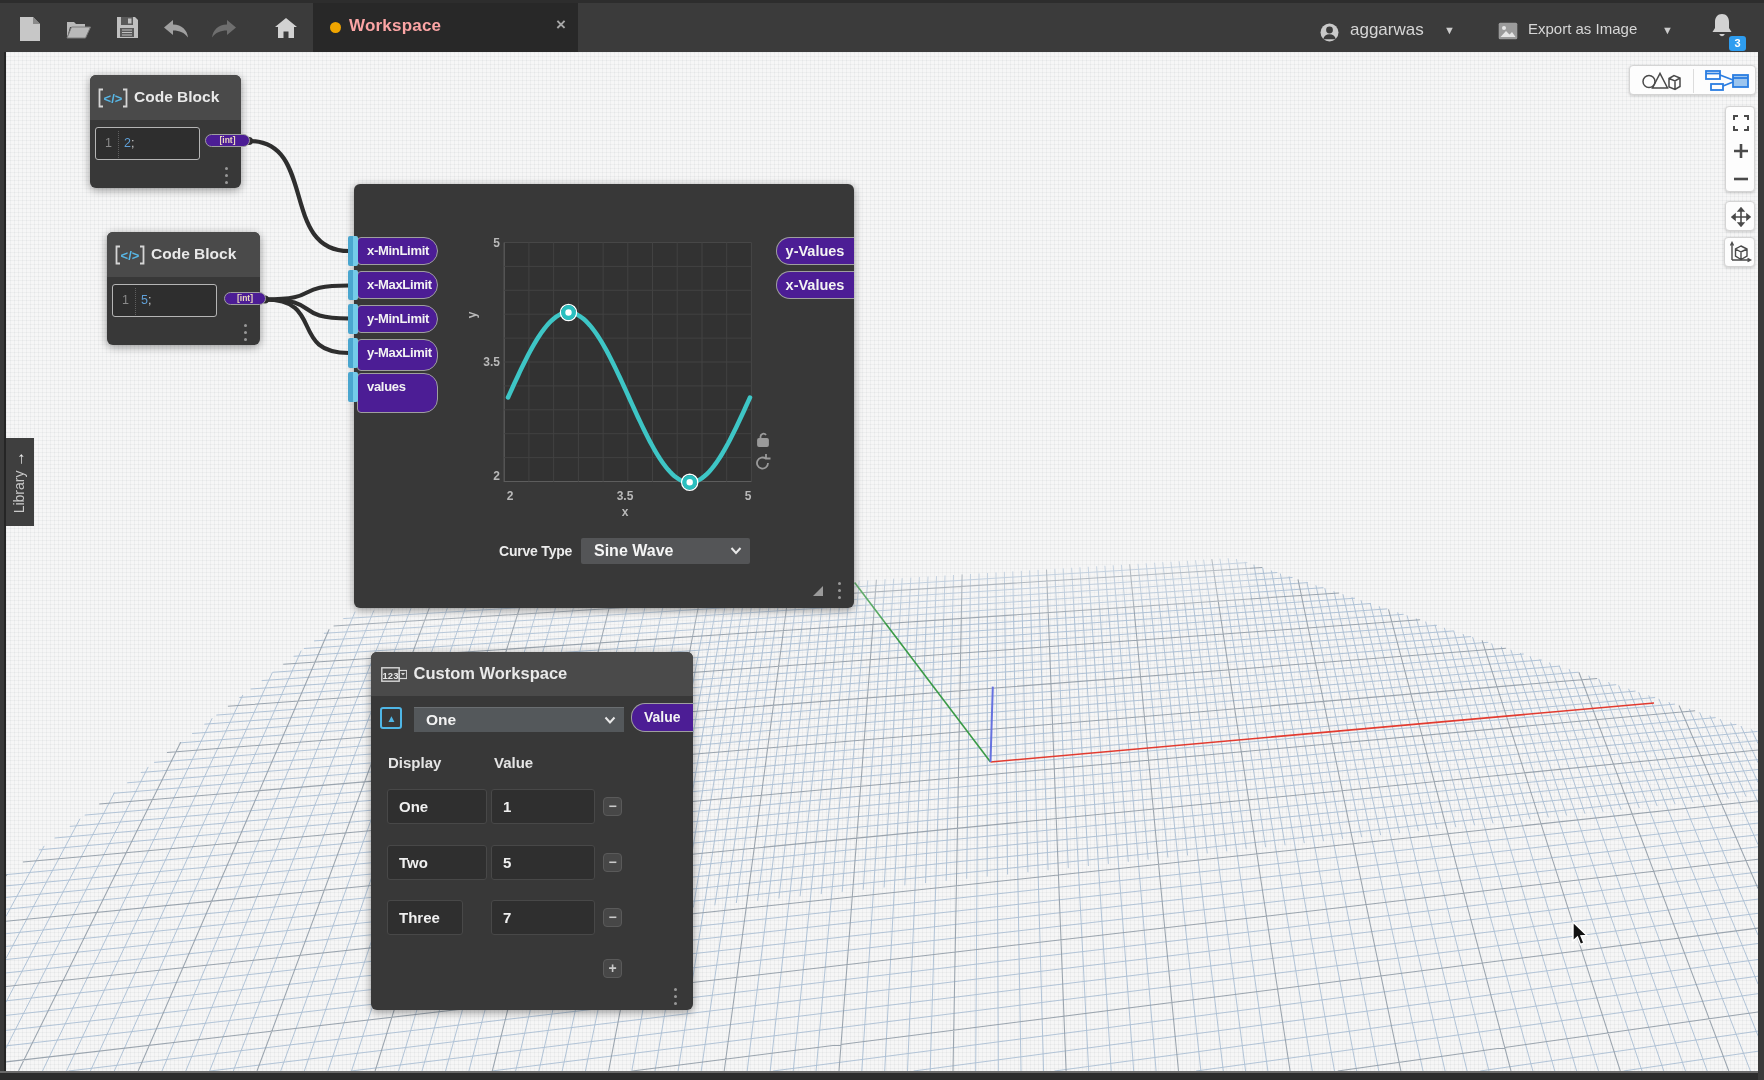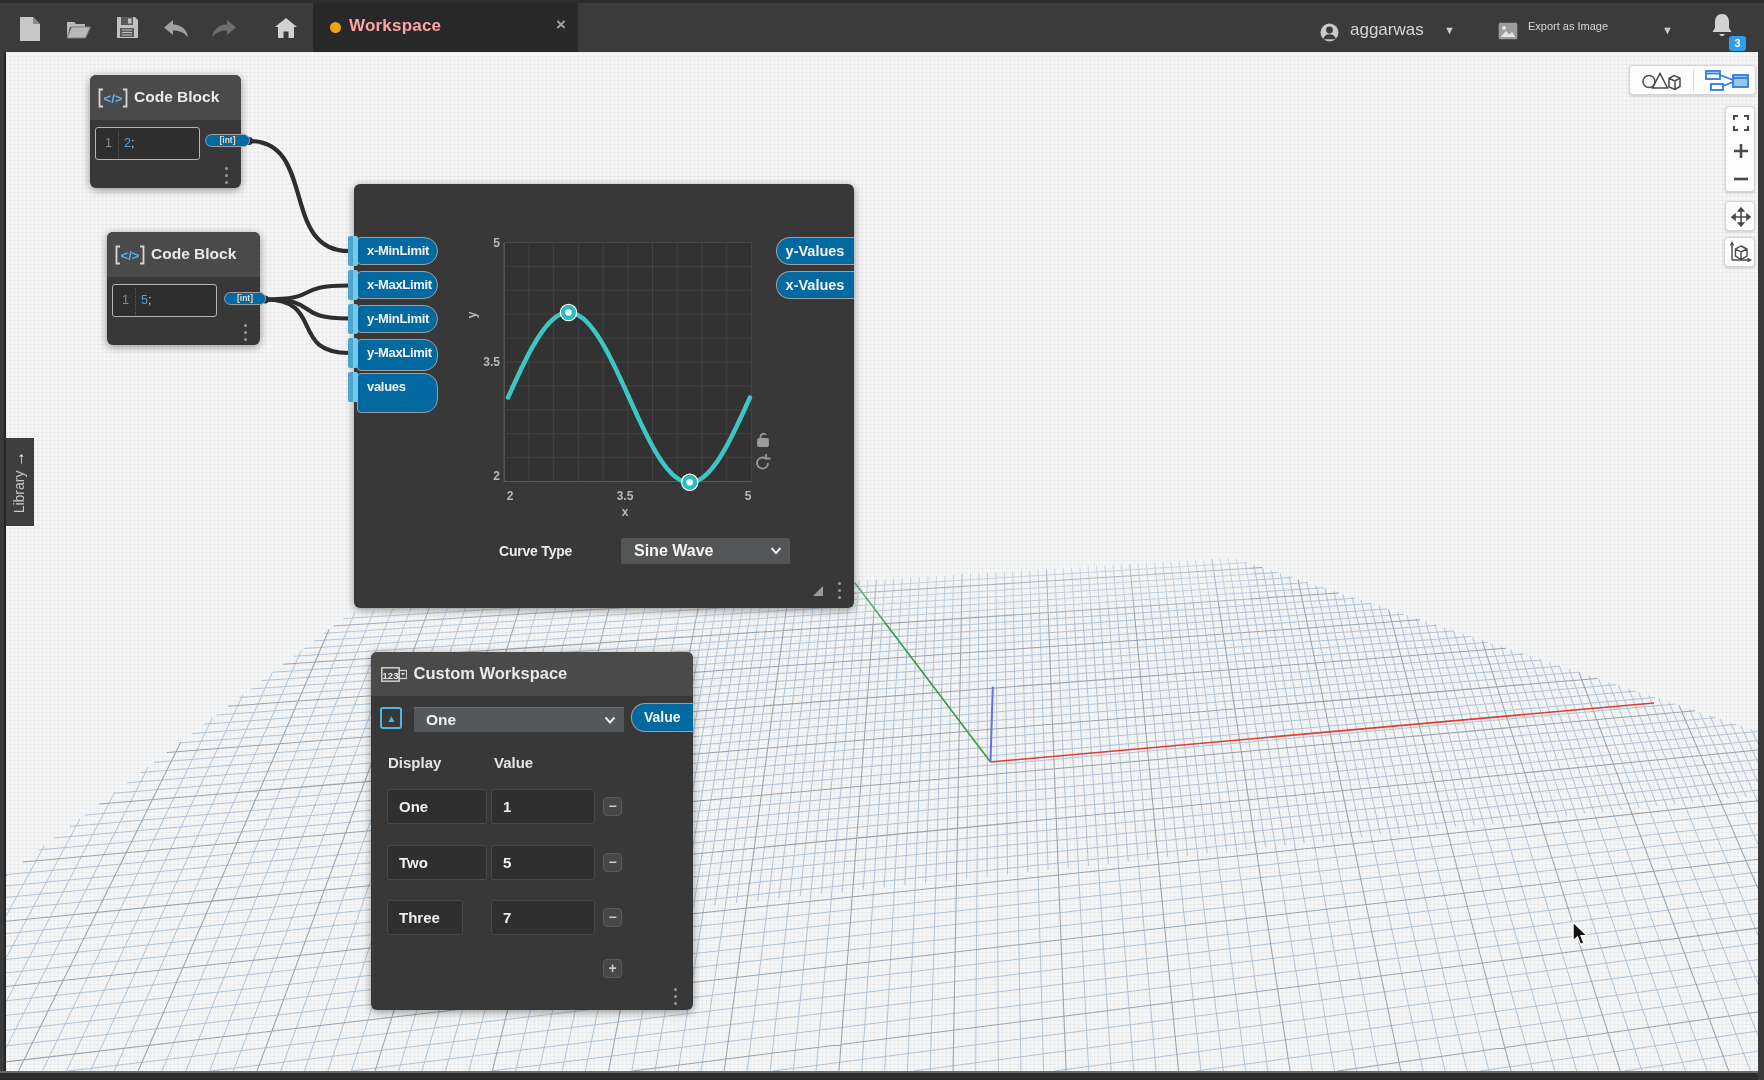--- a/index.html
+++ b/index.html
@@ -7,21 +7,21 @@
 #canvas{position:absolute;left:6px;top:52px;width:1752px;height:1019px;background:#f6f6f6;}
 #canvas::after{content:"";position:absolute;inset:0;background-image:linear-gradient(rgba(120,130,140,.07) 1px,transparent 1px),linear-gradient(90deg,rgba(120,130,140,.07) 1px,transparent 1px);background-size:4px 4px;}
 .tbico{position:absolute;top:13px;}
 #wstab{position:absolute;left:313px;top:0;width:265px;height:49px;background:#282828;}
 #wstab .dot{position:absolute;left:17px;top:19px;width:11px;height:11px;border-radius:50%;background:#f0a500;}
 #wstab .t{position:absolute;left:36px;top:13px;color:#fca5a5;font-size:17px;font-weight:bold;letter-spacing:.2px;}
 #wstab .x{position:absolute;left:243px;top:12px;color:#a8a8a8;font-size:17px;font-weight:bold;}
 .node{position:absolute;background:#383838;border-radius:6px;box-shadow:0 2px 8px rgba(0,0,0,.4);}
 .nhead{position:absolute;left:0;top:0;right:0;height:45px;background:#4a4a4a;border-radius:6px 6px 0 0;}
 .ntitle{position:absolute;color:#e9e9e9;font-weight:bold;}
-.port{position:absolute;background:#0369a1;border:1.2px solid #9f9f9f;color:#f3f3f3;font-weight:bold;white-space:nowrap;overflow:hidden;}
+.port{position:absolute;background:#4c1d95;border:1.2px solid #9f9f9f;color:#f3f3f3;font-weight:bold;white-space:nowrap;overflow:hidden;}
 .chip{position:absolute;width:10px;background:linear-gradient(90deg,#4aa6cf 0 45%,#74cbe9 45% 100%);border-radius:2px;}
 .dots3{position:absolute;width:3px;}
 .dots3 i{display:block;width:3px;height:3px;border-radius:50%;background:#989898;margin-bottom:4px;}
 .mbtn{position:absolute;width:19px;height:19px;background:#474747;border:1px solid #5a5a5a;border-radius:4px;color:#c9c9c9;text-align:center;line-height:16px;font-size:14px;font-weight:bold;}
 .cell{position:absolute;background:#2f2f2f;border:1px solid #484848;border-radius:3px;color:#f0f0f0;font-size:15px;font-weight:bold;line-height:33px;padding-left:11px;}
 .whitebtn{position:absolute;background:#fdfdfd;border:1px solid #d4d4d4;border-radius:4px;box-shadow:0 1px 3px rgba(0,0,0,.18);}
 </style></head><body>
 <div id="stage">
 <div id="toolbar">
 <svg class="tbico" style="left:19px" width="22" height="26" viewBox="0 0 22 26">
@@ -58,21 +58,21 @@
         <circle cx="9.5" cy="7" r="3.4" fill="#3b3b3b"></circle>
         <path d="M3.2 16.2 a6.5 6.5 0 0 1 12.6 0 z" fill="#3b3b3b"></path>
       </svg>
 <div class="tbico" style="left:1350px;top:17px;color:#d6d6d6;font-size:17px;">aggarwas</div>
 <div class="tbico" style="left:1444px;top:21px;color:#cccccc;font-size:11px;">▼</div>
 <svg class="tbico" style="left:1498px;top:19px" width="20" height="18" viewBox="0 0 20 18">
         <rect x="0.7" y="0.7" width="18.6" height="16.6" rx="1.5" fill="#9b9b9b"></rect>
         <circle cx="6" cy="6" r="2" fill="#e6e6e6"></circle>
         <path d="M2.5 15 L8 9 L11.5 12.5 L14 10 L17.5 15 Z" fill="#e6e6e6"></path>
       </svg>
-<div class="tbico" style="left:1528px;top:17px;color:#d6d6d6;font-size:11px;">Export as Image</div>
+<div class="tbico" style="left:1528px;top:17px;color:#d6d6d6;font-size:15px;">Export as Image</div>
 <div class="tbico" style="left:1662px;top:21px;color:#cccccc;font-size:11px;">▼</div>
 <svg class="tbico" style="left:1707px;top:8px" width="30" height="30" viewBox="0 0 30 30">
         <path d="M15 3 C10.5 3 8 6.5 8 11 V17 L5.5 21 H24.5 L22 17 V11 C22 6.5 19.5 3 15 3 Z" fill="#d2d2d2"></path>
         <path d="M12.2 23 a2.9 2.9 0 0 0 5.6 0 z" fill="#d2d2d2"></path>
       </svg>
 <div class="tbico" style="left:1729px;top:33px;width:17px;height:15px;background:#2e9df0;border-radius:3px;color:#fff;font-size:11px;font-weight:bold;text-align:center;line-height:15px;">3</div>
 </div>
 <div id="canvas"></div>
 <svg style="position:absolute;left:0;top:0" width="1764" height="1080" viewBox="0 0 1764 1080">
 <defs>
@@ -209,21 +209,21 @@
 </g>
       </svg>
 <svg style="position:absolute;left:400px;top:248px" width="20" height="40" viewBox="0 0 20 40">
         <g stroke="#9a9a9a" stroke-width="1.8" fill="none">
           <rect x="4" y="7" width="10" height="7" rx="1" fill="#9a9a9a"></rect>
           <path d="M6.5 7 V4.5 a3 3 0 0 1 5.5-1.5"></path>
           <path d="M14 31 a5.5 5.5 0 1 1-2-4.2 M12 22 v4.5 h4.5"></path>
         </g>
       </svg>
 <div style="position:absolute;left:145px;top:358.5px;color:#ececec;font-size:14px;font-weight:bold;letter-spacing:-0.2px;">Curve Type</div>
-<div style="position:absolute;left:227px;top:354px;width:169px;height:26px;background:#545557;border-radius:2px;color:#f5f5f5;font-size:16px;font-weight:bold;line-height:26px;padding-left:13px;margin-left:40px;">Sine Wave<svg style="position:absolute;right:8px;top:8px" width="12" height="10" viewBox="0 0 12 10">
+<div style="position:absolute;left:227px;top:354px;width:169px;height:26px;background:#545557;border-radius:2px;color:#f5f5f5;font-size:16px;font-weight:bold;line-height:26px;padding-left:13px;">Sine Wave<svg style="position:absolute;right:8px;top:8px" width="12" height="10" viewBox="0 0 12 10">
           <path d="M1.5 2 L6 7 L10.5 2" stroke="#e8e8e8" stroke-width="2" fill="none"></path>
         </svg></div>
 <svg style="position:absolute;left:458px;top:401px" width="12" height="12" viewBox="0 0 12 12">
         <path d="M11 1 V11 H1 Z" fill="#9a9a9a"></path>
       </svg>
 <div class="dots3" style="right:13px;top:398px;">
         <i></i>
         <i></i>
         <i></i>
       </div>

